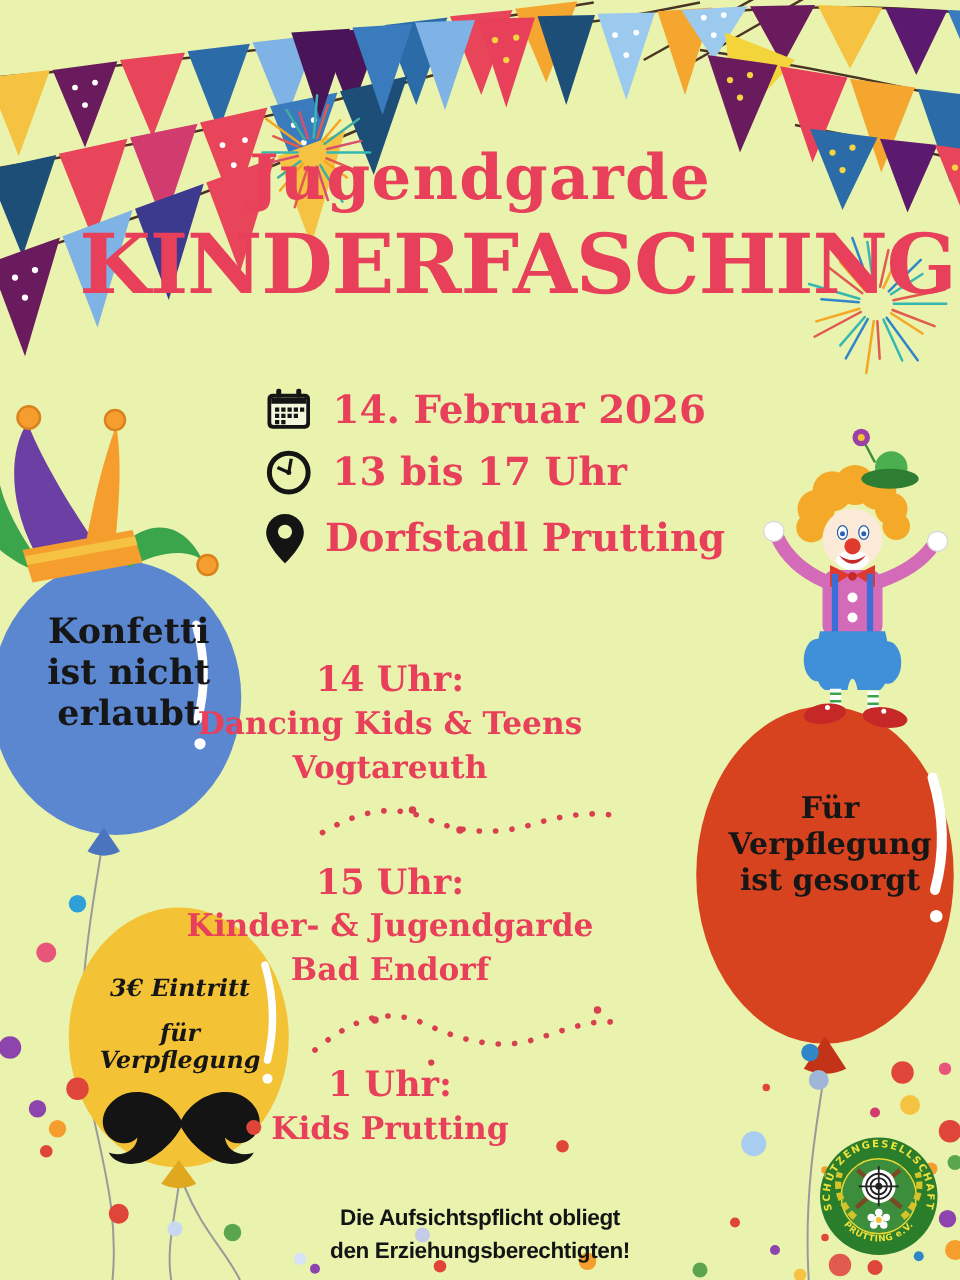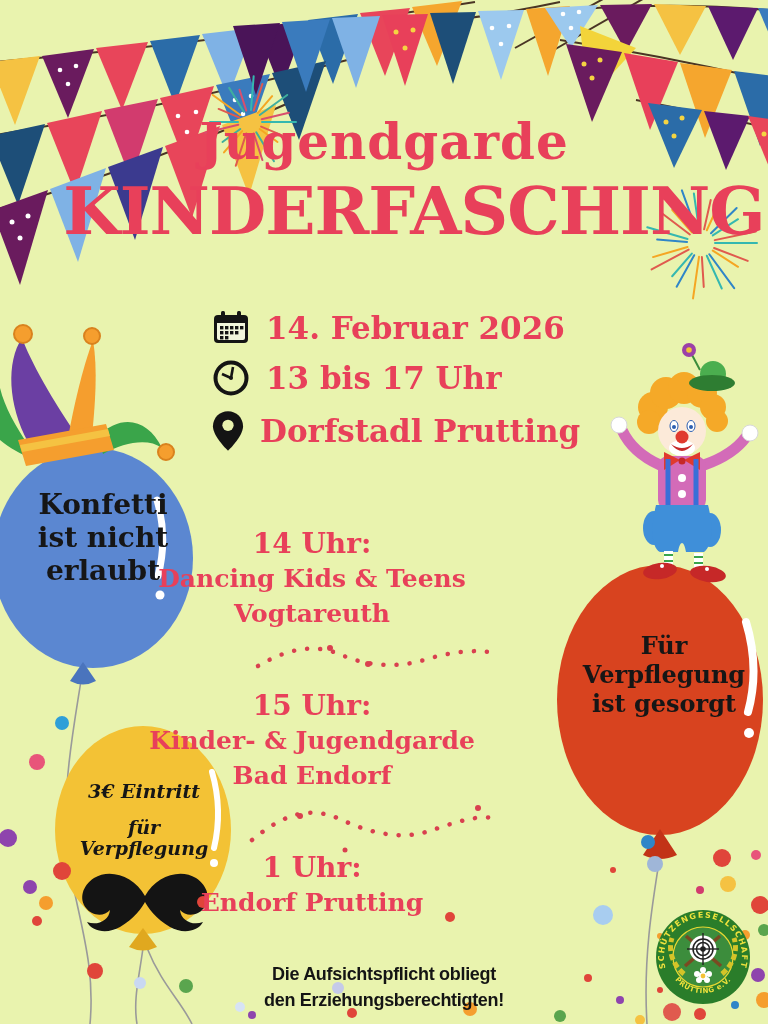--- a/index.html
+++ b/index.html
@@ -424,21 +424,21 @@
   <div class="name">Dancing Kids &amp; Teens</div>
   <div class="name">Vogtareuth</div>
 </div>
 <div class="abs program p2">
   <div class="time">15 Uhr:</div>
   <div class="name">Kinder- &amp; Jugendgarde</div>
   <div class="name">Bad Endorf</div>
 </div>
 <div class="abs program p3">
   <div class="time">1 Uhr:</div>
-  <div class="name">Endorf Prutting</div>
+  <div class="name">Kids Prutting</div>
 </div>
 
 <div class="abs balloon-text bt-yellow">
   <div>3€ Eintritt</div>
   <div class="gap"></div>
   <div>für</div>
   <div>Verpflegung</div>
 </div>
 
 <div class="abs balloon-text bt-red">

